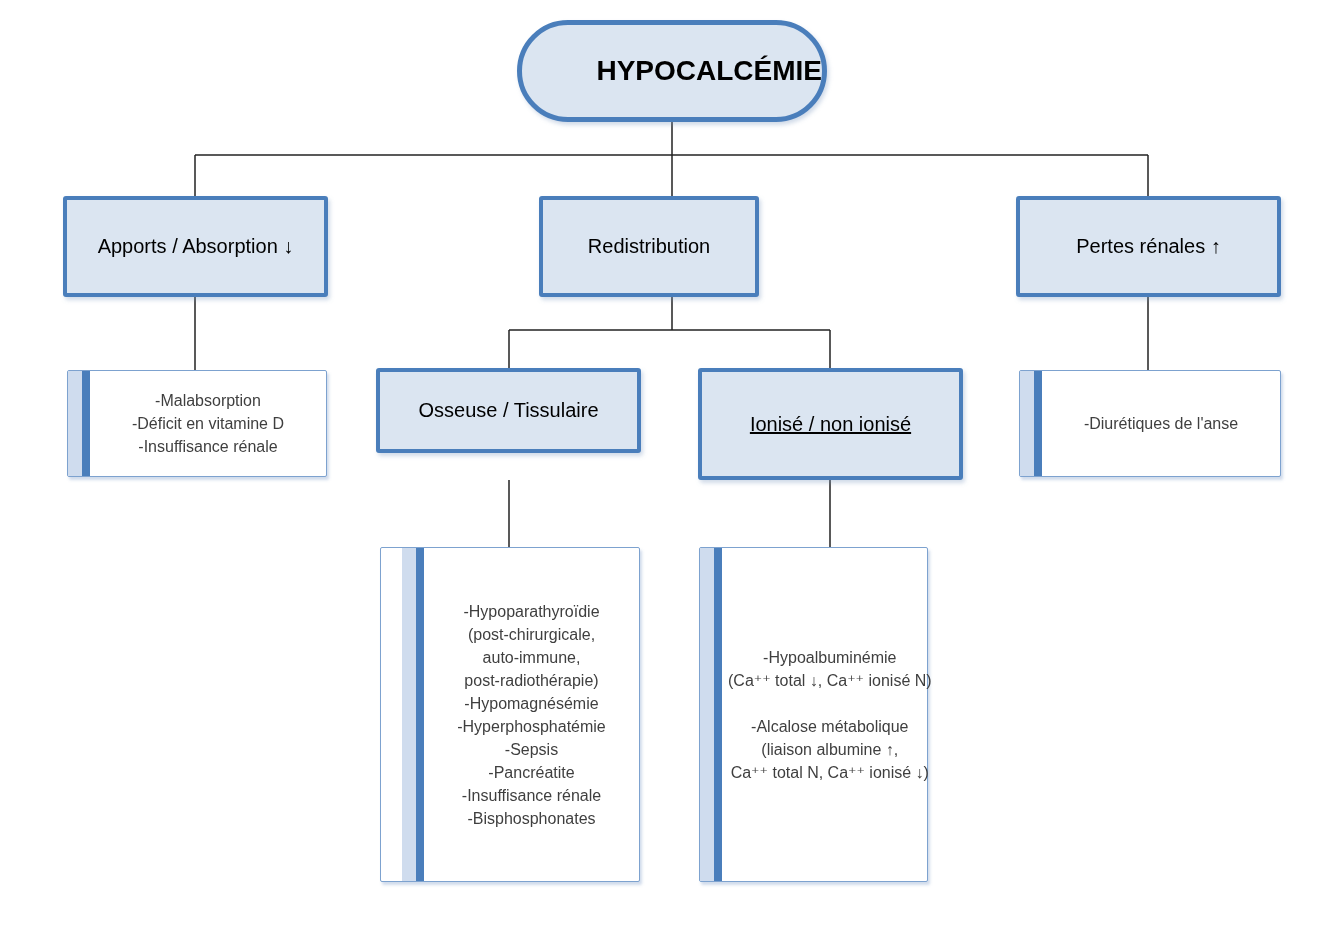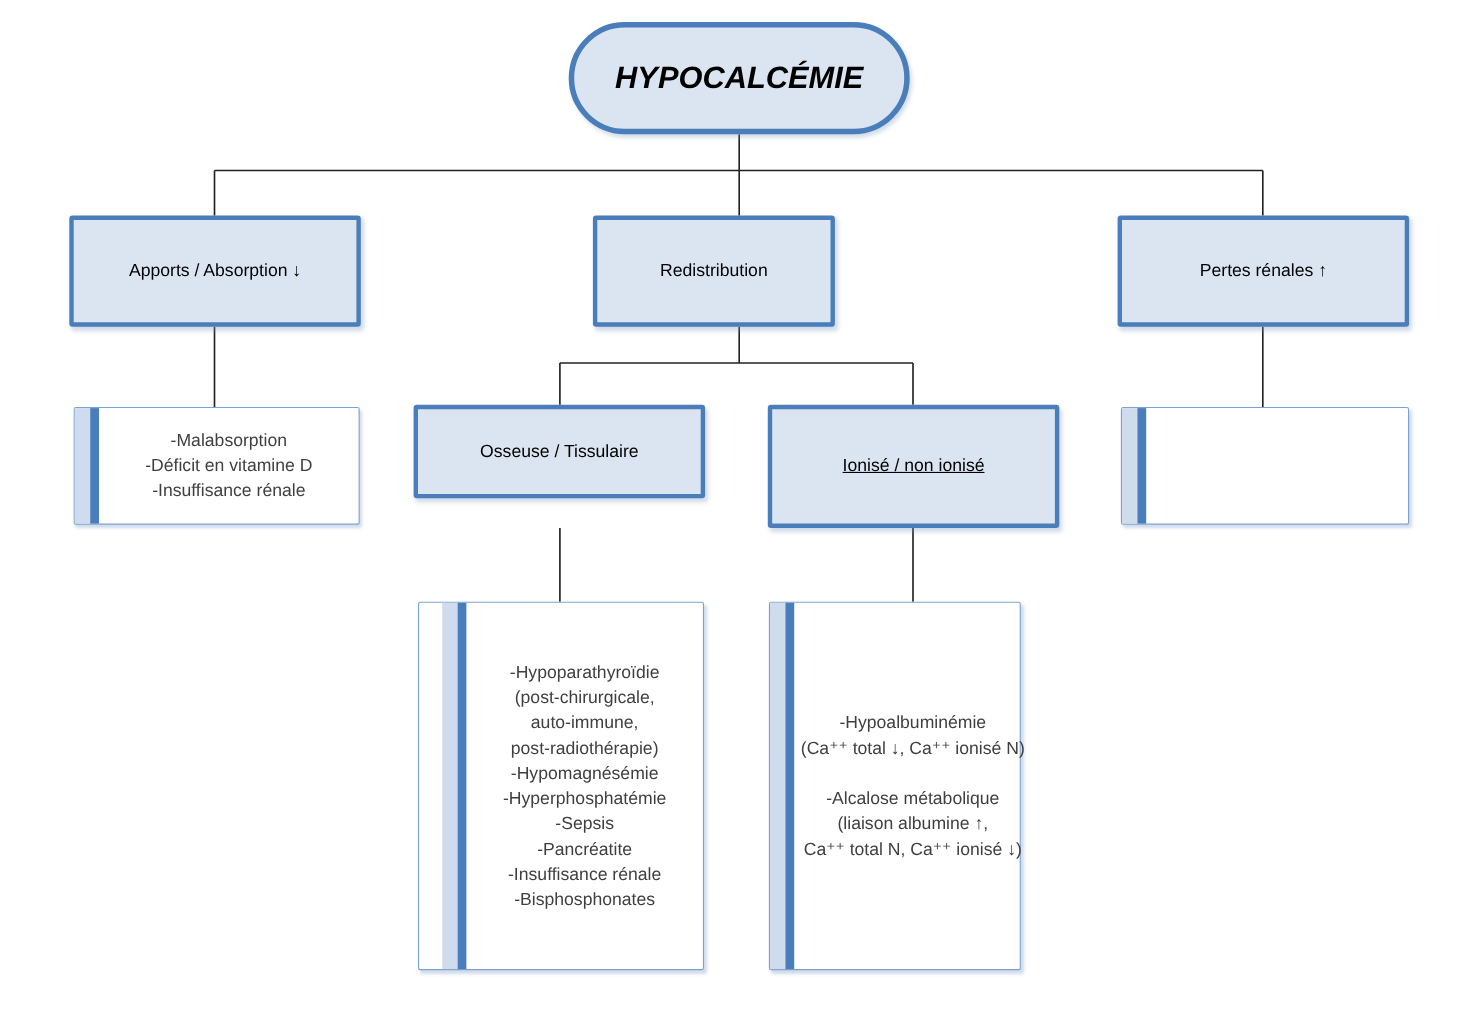--- a/index.html
+++ b/index.html
@@ -26,38 +26,37 @@
   .node-box {
     position: absolute;
     background: #dbe5f1;
     border: 4px solid #4a7ebb;
     border-radius: 3px;
     box-shadow: 2px 3px 4px rgba(120,150,190,0.35);
     display: flex;
     align-items: center;
     justify-content: center;
     text-align: center;
-    font-size: 16px;
+    font-size: 20px;
     color: #000000;
     box-sizing: border-box;
   }
   .pill {
     position: absolute;
     background: #dbe5f1;
     border: 5px solid #4a7ebb;
     border-radius: 52px;
     box-shadow: 2px 3px 4px rgba(120,150,190,0.35);
     display: flex;
     align-items: center;
-    justify-content: center;
+    justify-content: flex-end;
     font-size: 28px;
     font-weight: 600;
     color: #000000;
     box-sizing: border-box;
-    font-style: italic;
   }
   
   .list-box {
     position: absolute;
     background: #ffffff;
     border: 1.5px solid #7da2cf;
     border-radius: 2px;
     box-shadow: 2px 3px 3px rgba(150,175,210,0.45);
     display: flex;
     flex-direction: row;
@@ -163,20 +162,23 @@
     <div class="list-content">
       <div class="list-line">-Malabsorption</div>
       <div class="list-line">-Déficit en vitamine D</div>
       <div class="list-line">-Insuffisance rénale</div>
     </div>
   </div>
 
   <div id="list-pertes" class="list-box">
     <div class="stripe-light"></div>
     <div class="stripe-dark"></div>
+    <div class="list-content">
+      <div class="list-line">-Diurétiques de l'anse</div>
+    </div>
   </div>
 
   <div id="list-osseuse" class="list-box">
     <div class="stripe-light"></div>
     <div class="stripe-dark"></div>
     <div class="list-content">
       <div class="list-line">-Hypoparathyroïdie</div>
       <div class="list-line">(post-chirurgicale,</div>
       <div class="list-line">auto-immune,</div>
       <div class="list-line">post-radiothérapie)</div>

